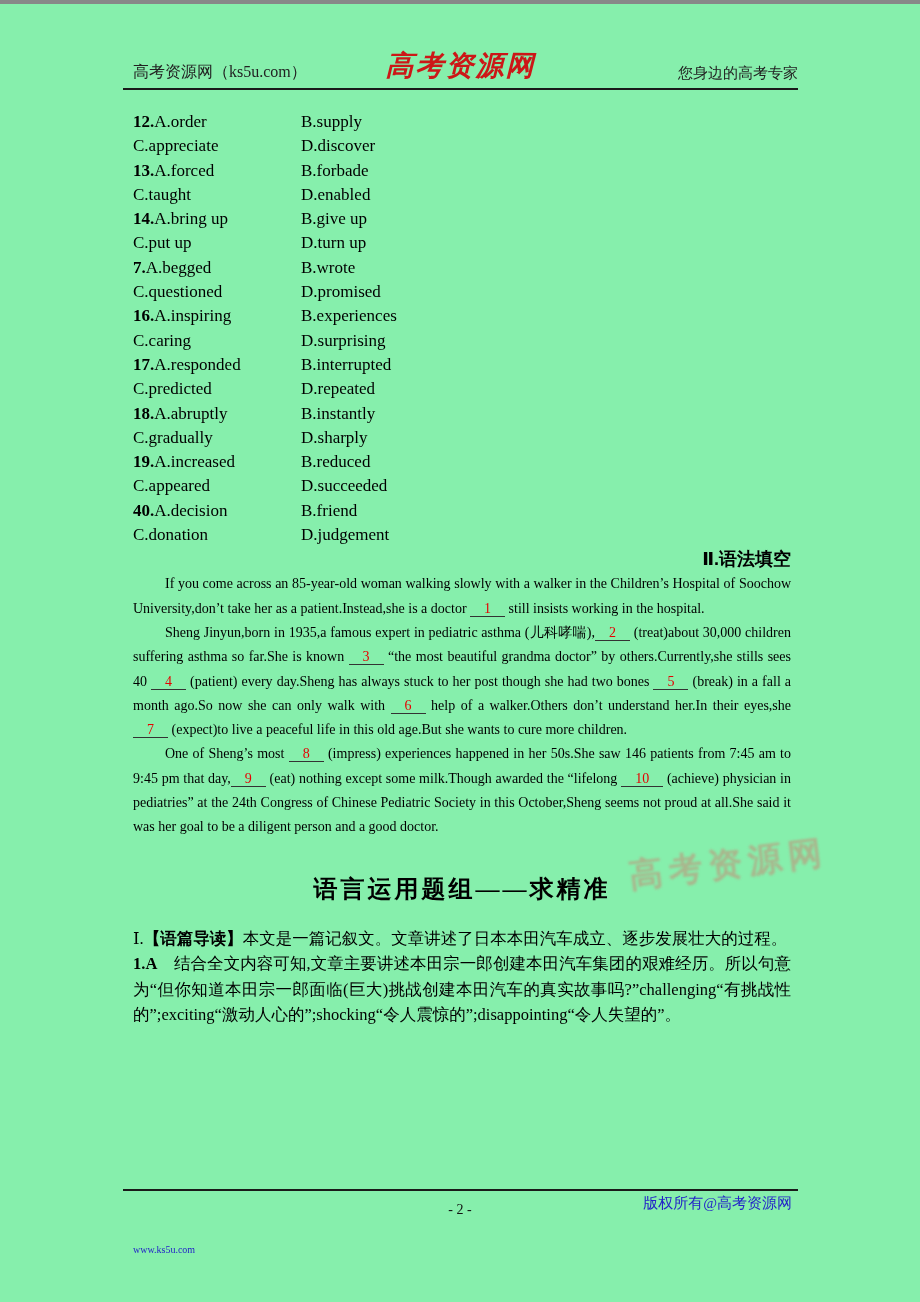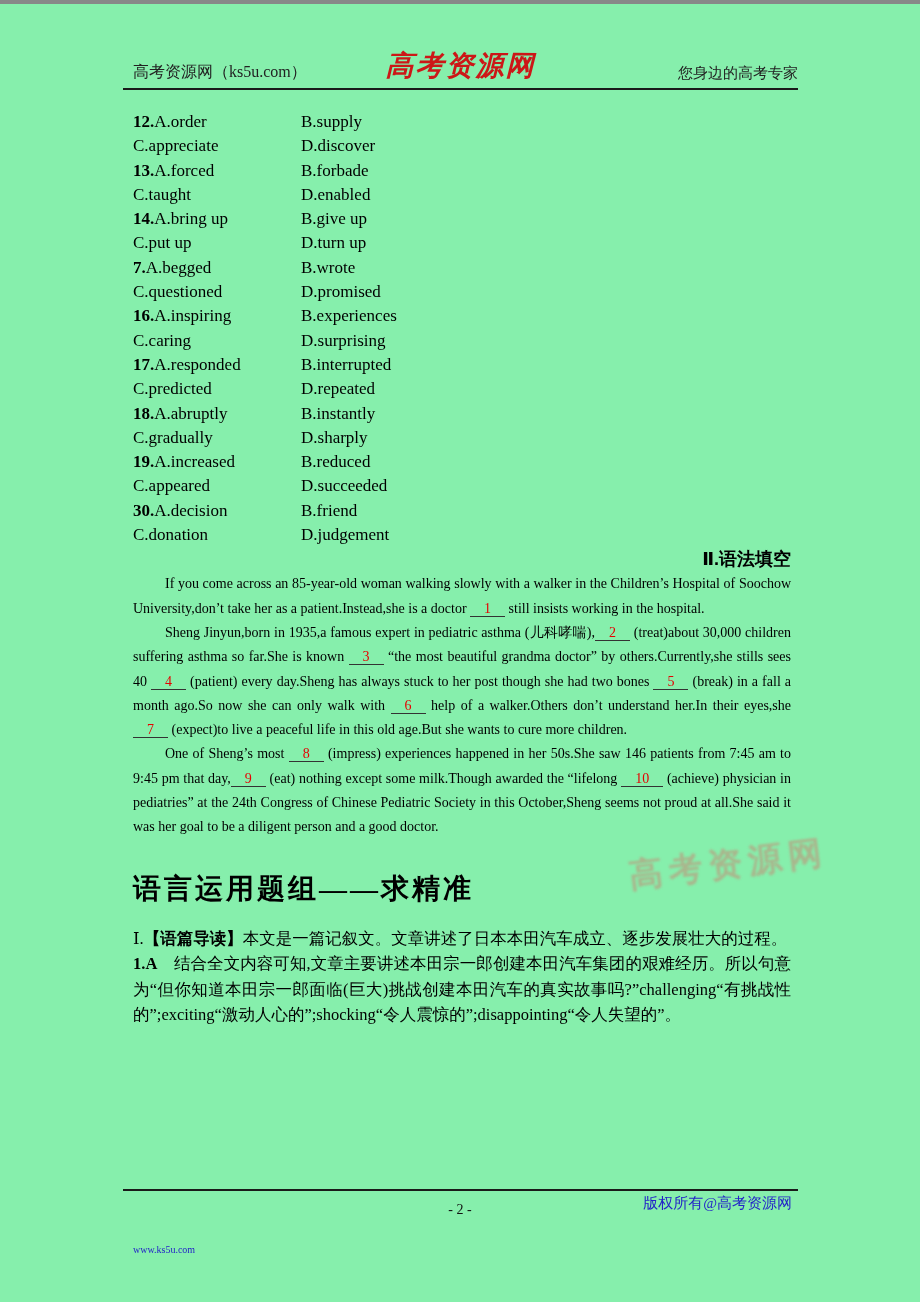--- a/index.html
+++ b/index.html
@@ -31,21 +31,21 @@
     font-family:"Liberation Sans","DejaVu Sans",sans-serif;
     text-align:right;
   }
   .para{
     margin:0;font-size:14px;line-height:24.3px;text-align:justify;
     text-indent:32px;
   }
   .blank{border-bottom:1.4px solid #333;padding:0 14px;white-space:nowrap;}
   .blank-num{color:#e60000;}
   .unit-title{
-    margin:26px 0 14px 0;font-size:28px;font-weight:bold;
+    margin:26px 0 14px 0;text-align:center;font-size:24px;font-weight:bold;
     letter-spacing:3px;line-height:46px;
   }
   .cn-para{
     margin:0;font-size:16.5px;line-height:25.5px;text-align:justify;
   }
   
   .watermark{
     position:absolute;left:628px;top:832px;width:290px;
     color:rgba(225,90,90,0.38);font-size:34px;font-weight:bold;
     letter-spacing:6px;transform:rotate(-7deg);
@@ -135,21 +135,21 @@
       </div>
       <div class="opt-row">
         <span class="c1"><b class="qnum">19.</b><span>A.increased</span></span>
         <span class="c2">B.reduced</span>
       </div>
       <div class="opt-row">
         <span class="c1">C.appeared</span>
         <span class="c2">D.succeeded</span>
       </div>
       <div class="opt-row">
-        <span class="c1"><b class="qnum">30.</b><span>A.decision</span></span>
+        <span class="c1"><b class="qnum">40.</b><span>A.decision</span></span>
         <span class="c2">B.friend</span>
       </div>
       <div class="opt-row">
         <span class="c1">C.donation</span>
         <span class="c2">D.judgement</span>
       </div>
     </div>
 
     <h3 class="sec-heading">Ⅱ.语法填空</h3>
 

